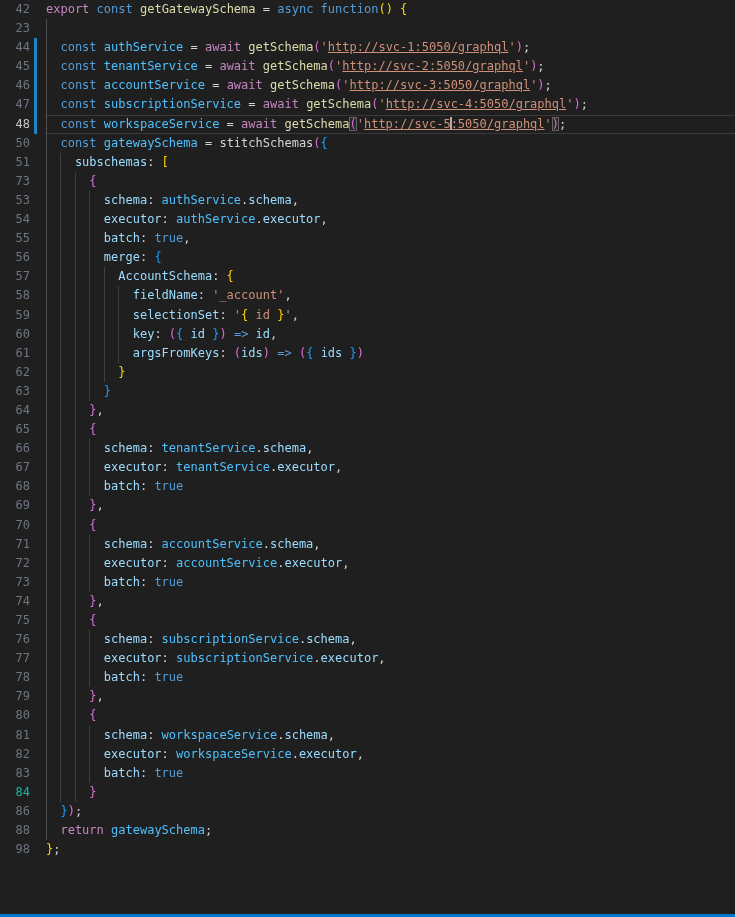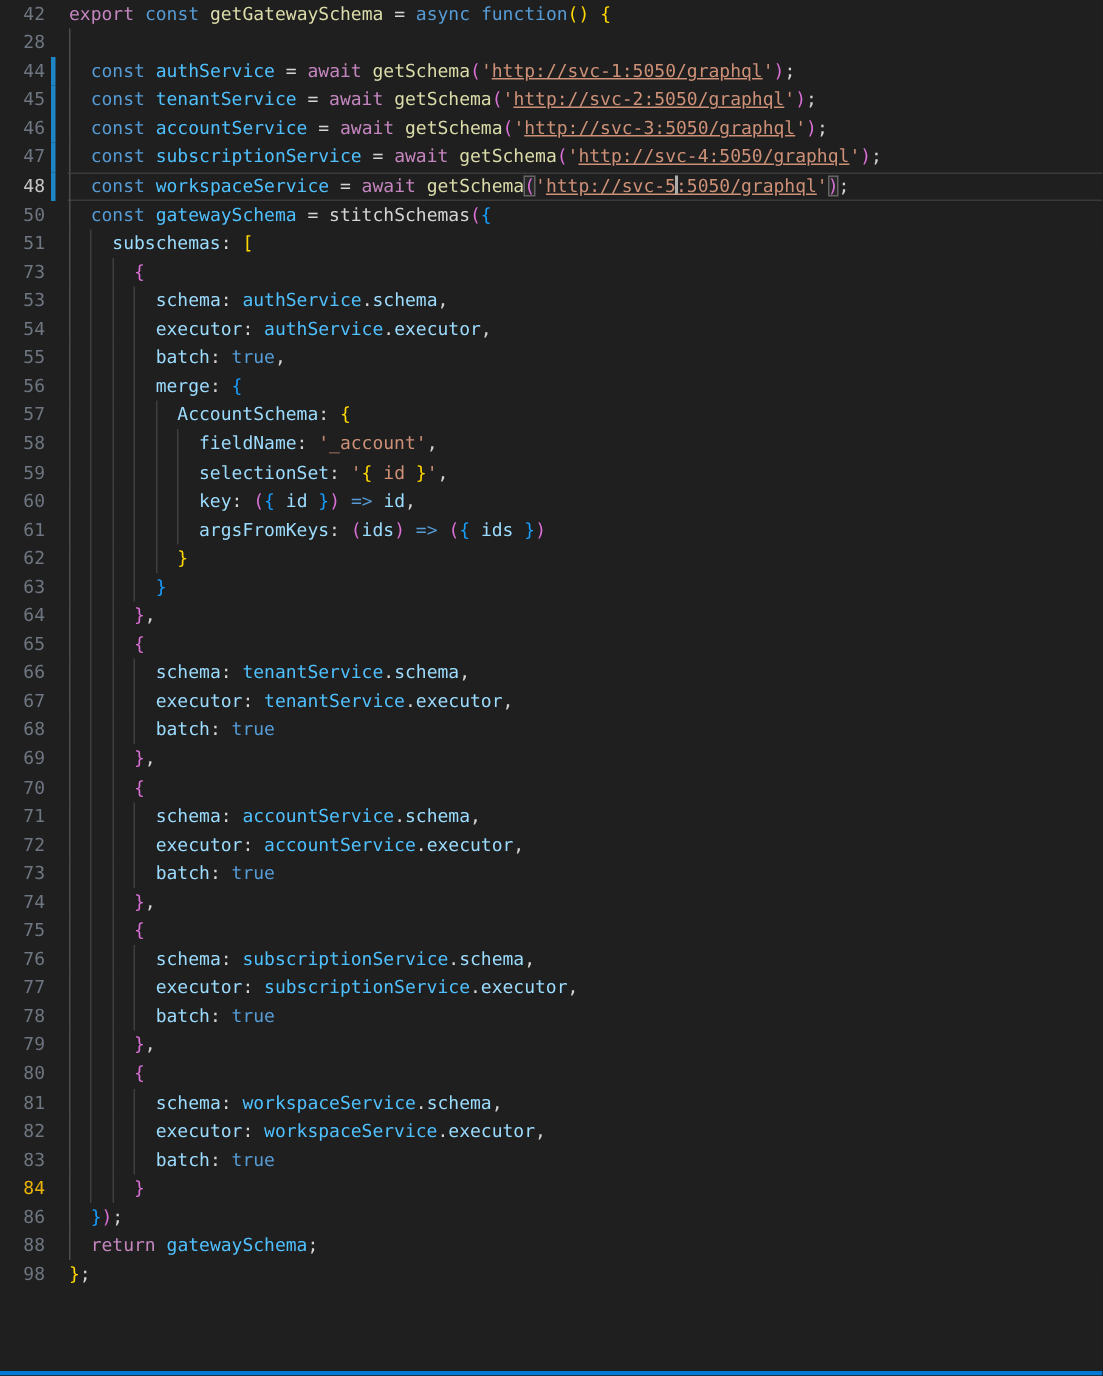--- a/index.html
+++ b/index.html
@@ -22,21 +22,21 @@
   .tk.boxed{outline:1px solid #646464;outline-offset:-1px;background:rgba(100,100,100,0.12);}
   .cursor{display:inline-block;width:2px;height:13px;margin:0 -1px;vertical-align:-2px;background:#aeafad;}
   #bottom-sash{position:absolute;left:0;right:0;bottom:0;height:3px;background:#0078d4;}
 </style>
 </head>
 <body style="background: rgb(31, 31, 31);">
 
 <div id="editor">
   <div id="editor-lines">
       <div class="code-line"><div class="gutter"><span class="ln" style="color: rgb(110, 118, 129);">42</span></div><div class="content" style="padding-left: 0ch;"><span class="tk c" style="color: rgb(197, 134, 192);">export</span><span class="tk o" style="color: rgb(212, 212, 212);"> </span><span class="tk k" style="color: rgb(86, 156, 214);">const</span><span class="tk o" style="color: rgb(212, 212, 212);"> </span><span class="tk f" style="color: rgb(220, 220, 170);">getGatewaySchema</span><span class="tk o" style="color: rgb(212, 212, 212);"> = </span><span class="tk k" style="color: rgb(86, 156, 214);">async</span><span class="tk o" style="color: rgb(212, 212, 212);"> </span><span class="tk k" style="color: rgb(86, 156, 214);">function</span><span class="tk g" style="color: rgb(255, 215, 0);">(</span><span class="tk g" style="color: rgb(255, 215, 0);">)</span><span class="tk o" style="color: rgb(212, 212, 212);"> </span><span class="tk g" style="color: rgb(255, 215, 0);">{</span></div></div>
-      <div class="code-line"><div class="gutter"><span class="ln" style="color: rgb(110, 118, 129);">28</span></div><div class="content" style="padding-left: 0ch;"><span class="guide g0" style="left: 0ch;"></span></div></div>
+      <div class="code-line"><div class="gutter"><span class="ln" style="color: rgb(110, 118, 129);">23</span></div><div class="content" style="padding-left: 0ch;"><span class="guide g0" style="left: 0ch;"></span></div></div>
       <div class="code-line"><div class="gutter"><span class="ln" style="color: rgb(110, 118, 129);">44</span><span class="git-bar" style="background: rgb(31, 134, 197);"></span></div><div class="content" style="padding-left: 2ch;"><span class="guide g0" style="left: 0ch;"></span><span class="tk k" style="color: rgb(86, 156, 214);">const</span><span class="tk o" style="color: rgb(212, 212, 212);"> </span><span class="tk v" style="color: rgb(79, 193, 255);">authService</span><span class="tk o" style="color: rgb(212, 212, 212);"> = </span><span class="tk c" style="color: rgb(197, 134, 192);">await</span><span class="tk o" style="color: rgb(212, 212, 212);"> </span><span class="tk f" style="color: rgb(220, 220, 170);">getSchema</span><span class="tk m" style="color: rgb(218, 112, 214);">(</span><span class="tk s" style="color: rgb(206, 145, 120);">'</span><span class="tk u" style="color: rgb(206, 145, 120);">http://svc-1:5050/graphql</span><span class="tk s" style="color: rgb(206, 145, 120);">'</span><span class="tk m" style="color: rgb(218, 112, 214);">)</span><span class="tk o" style="color: rgb(212, 212, 212);">;</span></div></div>
       <div class="code-line"><div class="gutter"><span class="ln" style="color: rgb(110, 118, 129);">45</span><span class="git-bar" style="background: rgb(31, 134, 197);"></span></div><div class="content" style="padding-left: 2ch;"><span class="guide g0" style="left: 0ch;"></span><span class="tk k" style="color: rgb(86, 156, 214);">const</span><span class="tk o" style="color: rgb(212, 212, 212);"> </span><span class="tk v" style="color: rgb(79, 193, 255);">tenantService</span><span class="tk o" style="color: rgb(212, 212, 212);"> = </span><span class="tk c" style="color: rgb(197, 134, 192);">await</span><span class="tk o" style="color: rgb(212, 212, 212);"> </span><span class="tk f" style="color: rgb(220, 220, 170);">getSchema</span><span class="tk m" style="color: rgb(218, 112, 214);">(</span><span class="tk s" style="color: rgb(206, 145, 120);">'</span><span class="tk u" style="color: rgb(206, 145, 120);">http://svc-2:5050/graphql</span><span class="tk s" style="color: rgb(206, 145, 120);">'</span><span class="tk m" style="color: rgb(218, 112, 214);">)</span><span class="tk o" style="color: rgb(212, 212, 212);">;</span></div></div>
       <div class="code-line"><div class="gutter"><span class="ln" style="color: rgb(110, 118, 129);">46</span><span class="git-bar" style="background: rgb(31, 134, 197);"></span></div><div class="content" style="padding-left: 2ch;"><span class="guide g0" style="left: 0ch;"></span><span class="tk k" style="color: rgb(86, 156, 214);">const</span><span class="tk o" style="color: rgb(212, 212, 212);"> </span><span class="tk v" style="color: rgb(79, 193, 255);">accountService</span><span class="tk o" style="color: rgb(212, 212, 212);"> = </span><span class="tk c" style="color: rgb(197, 134, 192);">await</span><span class="tk o" style="color: rgb(212, 212, 212);"> </span><span class="tk f" style="color: rgb(220, 220, 170);">getSchema</span><span class="tk m" style="color: rgb(218, 112, 214);">(</span><span class="tk s" style="color: rgb(206, 145, 120);">'</span><span class="tk u" style="color: rgb(206, 145, 120);">http://svc-3:5050/graphql</span><span class="tk s" style="color: rgb(206, 145, 120);">'</span><span class="tk m" style="color: rgb(218, 112, 214);">)</span><span class="tk o" style="color: rgb(212, 212, 212);">;</span></div></div>
       <div class="code-line"><div class="gutter"><span class="ln" style="color: rgb(110, 118, 129);">47</span><span class="git-bar" style="background: rgb(31, 134, 197);"></span></div><div class="content" style="padding-left: 2ch;"><span class="guide g0" style="left: 0ch;"></span><span class="tk k" style="color: rgb(86, 156, 214);">const</span><span class="tk o" style="color: rgb(212, 212, 212);"> </span><span class="tk v" style="color: rgb(79, 193, 255);">subscriptionService</span><span class="tk o" style="color: rgb(212, 212, 212);"> = </span><span class="tk c" style="color: rgb(197, 134, 192);">await</span><span class="tk o" style="color: rgb(212, 212, 212);"> </span><span class="tk f" style="color: rgb(220, 220, 170);">getSchema</span><span class="tk m" style="color: rgb(218, 112, 214);">(</span><span class="tk s" style="color: rgb(206, 145, 120);">'</span><span class="tk u" style="color: rgb(206, 145, 120);">http://svc-4:5050/graphql</span><span class="tk s" style="color: rgb(206, 145, 120);">'</span><span class="tk m" style="color: rgb(218, 112, 214);">)</span><span class="tk o" style="color: rgb(212, 212, 212);">;</span></div></div>
       <div class="code-line current"><div class="gutter"><span class="ln" style="color: rgb(198, 198, 198);">48</span><span class="git-bar" style="background: rgb(31, 134, 197);"></span></div><div class="content" style="padding-left: 2ch;"><span class="guide g0" style="left: 0ch;"></span><span class="tk k" style="color: rgb(86, 156, 214);">const</span><span class="tk o" style="color: rgb(212, 212, 212);"> </span><span class="tk v" style="color: rgb(79, 193, 255);">workspaceService</span><span class="tk o" style="color: rgb(212, 212, 212);"> = </span><span class="tk c" style="color: rgb(197, 134, 192);">await</span><span class="tk o" style="color: rgb(212, 212, 212);"> </span><span class="tk f" style="color: rgb(220, 220, 170);">getSchema</span><span class="tk m boxed" style="color: rgb(218, 112, 214);">(</span><span class="tk s" style="color: rgb(206, 145, 120);">'</span><span class="tk u" style="color: rgb(206, 145, 120);">http://svc-5</span><span class="cursor" style="background: rgb(174, 175, 173);"></span><span class="tk u" style="color: rgb(206, 145, 120);">:5050/graphql</span><span class="tk s" style="color: rgb(206, 145, 120);">'</span><span class="tk m boxed" style="color: rgb(218, 112, 214);">)</span><span class="tk o" style="color: rgb(212, 212, 212);">;</span></div></div>
       <div class="code-line"><div class="gutter"><span class="ln" style="color: rgb(110, 118, 129);">50</span></div><div class="content" style="padding-left: 2ch;"><span class="guide g0" style="left: 0ch;"></span><span class="tk k" style="color: rgb(86, 156, 214);">const</span><span class="tk o" style="color: rgb(212, 212, 212);"> </span><span class="tk v" style="color: rgb(79, 193, 255);">gatewaySchema</span><span class="tk o" style="color: rgb(212, 212, 212);"> = </span><span class="tk w" style="color: rgb(212, 212, 212);">stitchSchemas</span><span class="tk m" style="color: rgb(218, 112, 214);">(</span><span class="tk b" style="color: rgb(23, 159, 255);">{</span></div></div>
       <div class="code-line"><div class="gutter"><span class="ln" style="color: rgb(110, 118, 129);">51</span></div><div class="content" style="padding-left: 4ch;"><span class="guide g0" style="left: 0ch;"></span><span class="guide" style="left: 2ch;"></span><span class="tk p" style="color: rgb(156, 220, 254);">subschemas</span><span class="tk o" style="color: rgb(212, 212, 212);">: </span><span class="tk g" style="color: rgb(255, 215, 0);">[</span></div></div>
       <div class="code-line"><div class="gutter"><span class="ln" style="color: rgb(110, 118, 129);">73</span></div><div class="content" style="padding-left: 6ch;"><span class="guide g0" style="left: 0ch;"></span><span class="guide" style="left: 2ch;"></span><span class="guide" style="left: 4ch;"></span><span class="tk m" style="color: rgb(218, 112, 214);">{</span></div></div>
       <div class="code-line"><div class="gutter"><span class="ln" style="color: rgb(110, 118, 129);">53</span></div><div class="content" style="padding-left: 8ch;"><span class="guide g0" style="left: 0ch;"></span><span class="guide" style="left: 2ch;"></span><span class="guide" style="left: 4ch;"></span><span class="guide" style="left: 6ch;"></span><span class="tk p" style="color: rgb(156, 220, 254);">schema</span><span class="tk o" style="color: rgb(212, 212, 212);">: </span><span class="tk v" style="color: rgb(79, 193, 255);">authService</span><span class="tk o" style="color: rgb(212, 212, 212);">.</span><span class="tk p" style="color: rgb(156, 220, 254);">schema</span><span class="tk o" style="color: rgb(212, 212, 212);">,</span></div></div>
       <div class="code-line"><div class="gutter"><span class="ln" style="color: rgb(110, 118, 129);">54</span></div><div class="content" style="padding-left: 8ch;"><span class="guide g0" style="left: 0ch;"></span><span class="guide" style="left: 2ch;"></span><span class="guide" style="left: 4ch;"></span><span class="guide" style="left: 6ch;"></span><span class="tk p" style="color: rgb(156, 220, 254);">executor</span><span class="tk o" style="color: rgb(212, 212, 212);">: </span><span class="tk v" style="color: rgb(79, 193, 255);">authService</span><span class="tk o" style="color: rgb(212, 212, 212);">.</span><span class="tk p" style="color: rgb(156, 220, 254);">executor</span><span class="tk o" style="color: rgb(212, 212, 212);">,</span></div></div>
@@ -62,19 +62,19 @@
       <div class="code-line"><div class="gutter"><span class="ln" style="color: rgb(110, 118, 129);">74</span></div><div class="content" style="padding-left: 6ch;"><span class="guide g0" style="left: 0ch;"></span><span class="guide" style="left: 2ch;"></span><span class="guide" style="left: 4ch;"></span><span class="tk m" style="color: rgb(218, 112, 214);">}</span><span class="tk o" style="color: rgb(212, 212, 212);">,</span></div></div>
       <div class="code-line"><div class="gutter"><span class="ln" style="color: rgb(110, 118, 129);">75</span></div><div class="content" style="padding-left: 6ch;"><span class="guide g0" style="left: 0ch;"></span><span class="guide" style="left: 2ch;"></span><span class="guide" style="left: 4ch;"></span><span class="tk m" style="color: rgb(218, 112, 214);">{</span></div></div>
       <div class="code-line"><div class="gutter"><span class="ln" style="color: rgb(110, 118, 129);">76</span></div><div class="content" style="padding-left: 8ch;"><span class="guide g0" style="left: 0ch;"></span><span class="guide" style="left: 2ch;"></span><span class="guide" style="left: 4ch;"></span><span class="guide" style="left: 6ch;"></span><span class="tk p" style="color: rgb(156, 220, 254);">schema</span><span class="tk o" style="color: rgb(212, 212, 212);">: </span><span class="tk v" style="color: rgb(79, 193, 255);">subscriptionService</span><span class="tk o" style="color: rgb(212, 212, 212);">.</span><span class="tk p" style="color: rgb(156, 220, 254);">schema</span><span class="tk o" style="color: rgb(212, 212, 212);">,</span></div></div>
       <div class="code-line"><div class="gutter"><span class="ln" style="color: rgb(110, 118, 129);">77</span></div><div class="content" style="padding-left: 8ch;"><span class="guide g0" style="left: 0ch;"></span><span class="guide" style="left: 2ch;"></span><span class="guide" style="left: 4ch;"></span><span class="guide" style="left: 6ch;"></span><span class="tk p" style="color: rgb(156, 220, 254);">executor</span><span class="tk o" style="color: rgb(212, 212, 212);">: </span><span class="tk v" style="color: rgb(79, 193, 255);">subscriptionService</span><span class="tk o" style="color: rgb(212, 212, 212);">.</span><span class="tk p" style="color: rgb(156, 220, 254);">executor</span><span class="tk o" style="color: rgb(212, 212, 212);">,</span></div></div>
       <div class="code-line"><div class="gutter"><span class="ln" style="color: rgb(110, 118, 129);">78</span></div><div class="content" style="padding-left: 8ch;"><span class="guide g0" style="left: 0ch;"></span><span class="guide" style="left: 2ch;"></span><span class="guide" style="left: 4ch;"></span><span class="guide" style="left: 6ch;"></span><span class="tk p" style="color: rgb(156, 220, 254);">batch</span><span class="tk o" style="color: rgb(212, 212, 212);">: </span><span class="tk k" style="color: rgb(86, 156, 214);">true</span></div></div>
       <div class="code-line"><div class="gutter"><span class="ln" style="color: rgb(110, 118, 129);">79</span></div><div class="content" style="padding-left: 6ch;"><span class="guide g0" style="left: 0ch;"></span><span class="guide" style="left: 2ch;"></span><span class="guide" style="left: 4ch;"></span><span class="tk m" style="color: rgb(218, 112, 214);">}</span><span class="tk o" style="color: rgb(212, 212, 212);">,</span></div></div>
       <div class="code-line"><div class="gutter"><span class="ln" style="color: rgb(110, 118, 129);">80</span></div><div class="content" style="padding-left: 6ch;"><span class="guide g0" style="left: 0ch;"></span><span class="guide" style="left: 2ch;"></span><span class="guide" style="left: 4ch;"></span><span class="tk m" style="color: rgb(218, 112, 214);">{</span></div></div>
       <div class="code-line"><div class="gutter"><span class="ln" style="color: rgb(110, 118, 129);">81</span></div><div class="content" style="padding-left: 8ch;"><span class="guide g0" style="left: 0ch;"></span><span class="guide" style="left: 2ch;"></span><span class="guide" style="left: 4ch;"></span><span class="guide" style="left: 6ch;"></span><span class="tk p" style="color: rgb(156, 220, 254);">schema</span><span class="tk o" style="color: rgb(212, 212, 212);">: </span><span class="tk v" style="color: rgb(79, 193, 255);">workspaceService</span><span class="tk o" style="color: rgb(212, 212, 212);">.</span><span class="tk p" style="color: rgb(156, 220, 254);">schema</span><span class="tk o" style="color: rgb(212, 212, 212);">,</span></div></div>
       <div class="code-line"><div class="gutter"><span class="ln" style="color: rgb(110, 118, 129);">82</span></div><div class="content" style="padding-left: 8ch;"><span class="guide g0" style="left: 0ch;"></span><span class="guide" style="left: 2ch;"></span><span class="guide" style="left: 4ch;"></span><span class="guide" style="left: 6ch;"></span><span class="tk p" style="color: rgb(156, 220, 254);">executor</span><span class="tk o" style="color: rgb(212, 212, 212);">: </span><span class="tk v" style="color: rgb(79, 193, 255);">workspaceService</span><span class="tk o" style="color: rgb(212, 212, 212);">.</span><span class="tk p" style="color: rgb(156, 220, 254);">executor</span><span class="tk o" style="color: rgb(212, 212, 212);">,</span></div></div>
       <div class="code-line"><div class="gutter"><span class="ln" style="color: rgb(110, 118, 129);">83</span></div><div class="content" style="padding-left: 8ch;"><span class="guide g0" style="left: 0ch;"></span><span class="guide" style="left: 2ch;"></span><span class="guide" style="left: 4ch;"></span><span class="guide" style="left: 6ch;"></span><span class="tk p" style="color: rgb(156, 220, 254);">batch</span><span class="tk o" style="color: rgb(212, 212, 212);">: </span><span class="tk k" style="color: rgb(86, 156, 214);">true</span></div></div>
-      <div class="code-line"><div class="gutter"><span class="ln" style="color: #eab308;">84</span></div><div class="content" style="padding-left: 6ch;"><span class="guide g0" style="left: 0ch;"></span><span class="guide" style="left: 2ch;"></span><span class="guide" style="left: 4ch;"></span><span class="tk m" style="color: rgb(218, 112, 214);">}</span></div></div>
+      <div class="code-line"><div class="gutter"><span class="ln" style="color: #14b8a6;">84</span></div><div class="content" style="padding-left: 6ch;"><span class="guide g0" style="left: 0ch;"></span><span class="guide" style="left: 2ch;"></span><span class="guide" style="left: 4ch;"></span><span class="tk m" style="color: rgb(218, 112, 214);">}</span></div></div>
       <div class="code-line"><div class="gutter"><span class="ln" style="color: rgb(110, 118, 129);">86</span></div><div class="content" style="padding-left: 2ch;"><span class="guide g0" style="left: 0ch;"></span><span class="tk b" style="color: rgb(23, 159, 255);">}</span><span class="tk m" style="color: rgb(218, 112, 214);">)</span><span class="tk o" style="color: rgb(212, 212, 212);">;</span></div></div>
       <div class="code-line"><div class="gutter"><span class="ln" style="color: rgb(110, 118, 129);">88</span></div><div class="content" style="padding-left: 2ch;"><span class="guide g0" style="left: 0ch;"></span><span class="tk c" style="color: rgb(197, 134, 192);">return</span><span class="tk o" style="color: rgb(212, 212, 212);"> </span><span class="tk v" style="color: rgb(79, 193, 255);">gatewaySchema</span><span class="tk o" style="color: rgb(212, 212, 212);">;</span></div></div>
       <div class="code-line"><div class="gutter"><span class="ln" style="color: rgb(110, 118, 129);">98</span></div><div class="content" style="padding-left: 0ch;"><span class="tk g" style="color: rgb(255, 215, 0);">}</span><span class="tk o" style="color: rgb(212, 212, 212);">;</span></div></div>
     </div>
   <div id="bottom-sash" style="background: rgb(0, 120, 212);"></div>
 </div>
 
 </body></html>

